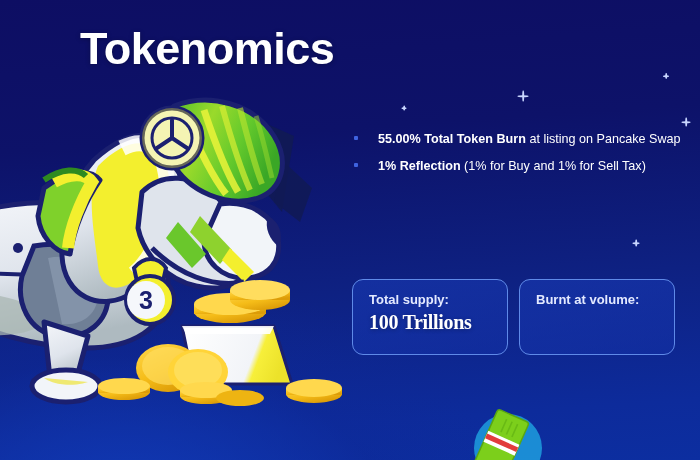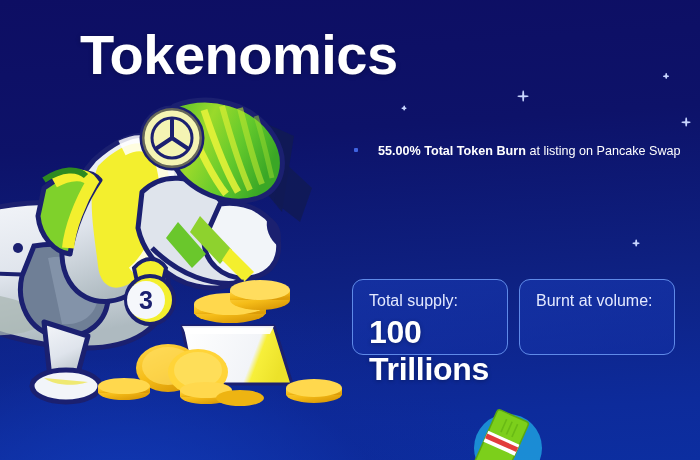--- a/index.html
+++ b/index.html
@@ -45,21 +45,21 @@
   .star::after {
     width: 100%;
     height: 1.6px;
   }
 
   
   #title {
     position: absolute;
     left: 80px;
     top: 24px;
-    font-size: 56px;
+    font-size: 45px;
     font-weight: bold;
     color: #ffffff;
     letter-spacing: -0.5px;
     line-height: 1.1;
     text-shadow: 0 1px 5px rgba(0,0,0,0.28);
   }
 
   
   #bullets {
     position: absolute;
@@ -67,21 +67,20 @@
     top: 131px;
     width: 340px;
   }
   .bullet-row {
     position: relative;
     padding-left: 26px;
     margin-bottom: 10px;
     color: #ffffff;
     font-size: 12.6px;
     line-height: 1.33;
-    margin-top: 12px;
   }
   .bullet-mark {
     position: absolute;
     left: 2px;
     top: 5px;
     width: 4px;
     height: 4px;
     background: #3f63e0;
     border-radius: 1px;
   }
@@ -104,30 +103,31 @@
     width: 156px;
     height: 76px;
     box-sizing: border-box;
     border: 1.2px solid #5f8ae8;
     border-radius: 11px;
     background: linear-gradient(170deg, rgba(25,60,185,0.55) 0%, rgba(20,50,170,0.45) 100%);
     padding: 12px 0 0 16px;
   }
   .stat-label {
     color: #e3e9ff;
-    font-size: 16px;
-    font-weight: normal;
+    font-size: 13px;
+    font-weight: bold;
     margin-bottom: 4px;
   }
   .stat-value {
     color: #ffffff;
-    font-size: 32px;
+    font-size: 20px;
     font-weight: bold;
     letter-spacing: -0.3px;
     text-shadow: 0 1px 4px rgba(0,0,0,0.3);
+    font-family: Liberation Serif, serif;
   }
 
   
   #mascot {
     position: absolute;
     left: -18px;
     top: 96px;
     width: 360px;
     height: 330px;
   }
@@ -301,20 +301,21 @@
       <rect x="34" y="38" width="34" height="12" fill="#ffffff"></rect>
       <rect x="34" y="41" width="34" height="5" fill="#e23c3c"></rect>
       <path d="M46 20 L46 34 M52 20 L52 34 M58 20 L58 34" stroke="#69ba15" stroke-width="1.6"></path>
     </g>
   </svg>
 
   <div id="title">Tokenomics</div>
 
   <div id="bullets">
       <div class="bullet-row"><span class="bullet-mark"></span><span class="bullet-strong">55.00% Total Token Burn</span><span class="bullet-rest"> at listing on Pancake Swap</span></div>
+      <div class="bullet-row"><span class="bullet-mark"></span><span class="bullet-strong">1% Reflection</span><span class="bullet-rest"> (1% for Buy and 1% for Sell Tax)</span></div>
     </div>
 
   <div id="cards">
       <div class="stat-card">
         <div class="stat-label">Total supply:</div>
         <div class="stat-value">100 Trillions</div>
       </div>
       <div class="stat-card">
         <div class="stat-label">Burnt at volume:</div>
       </div>

